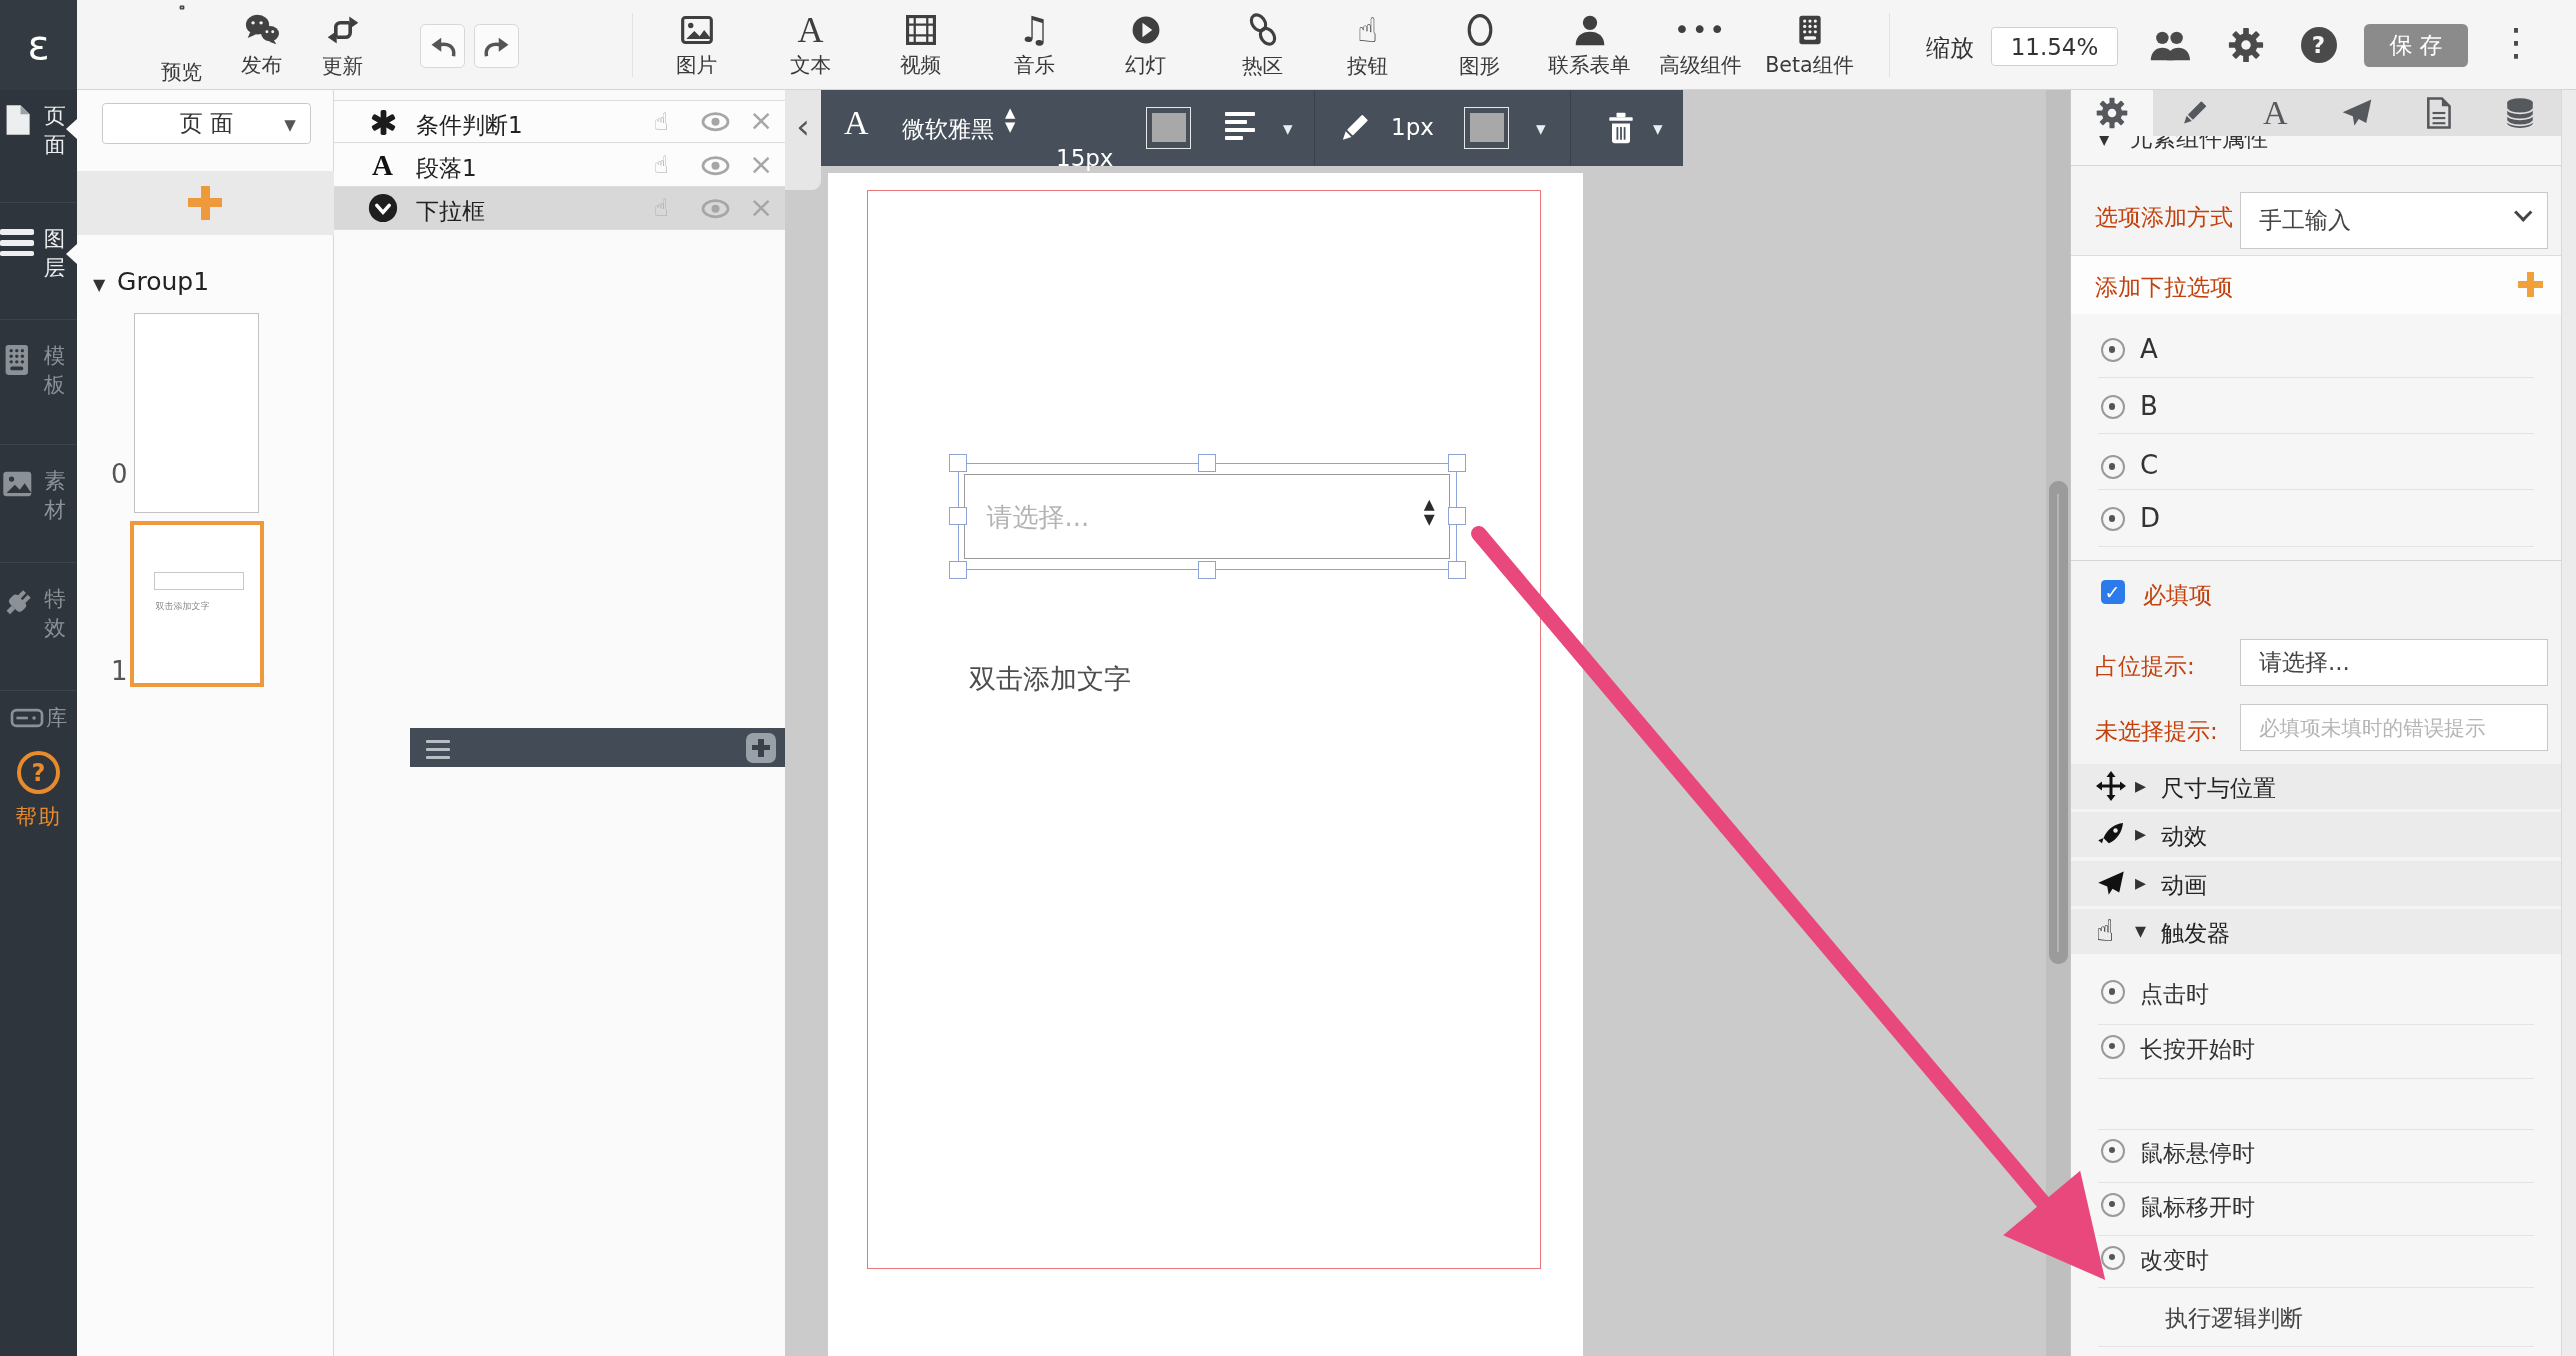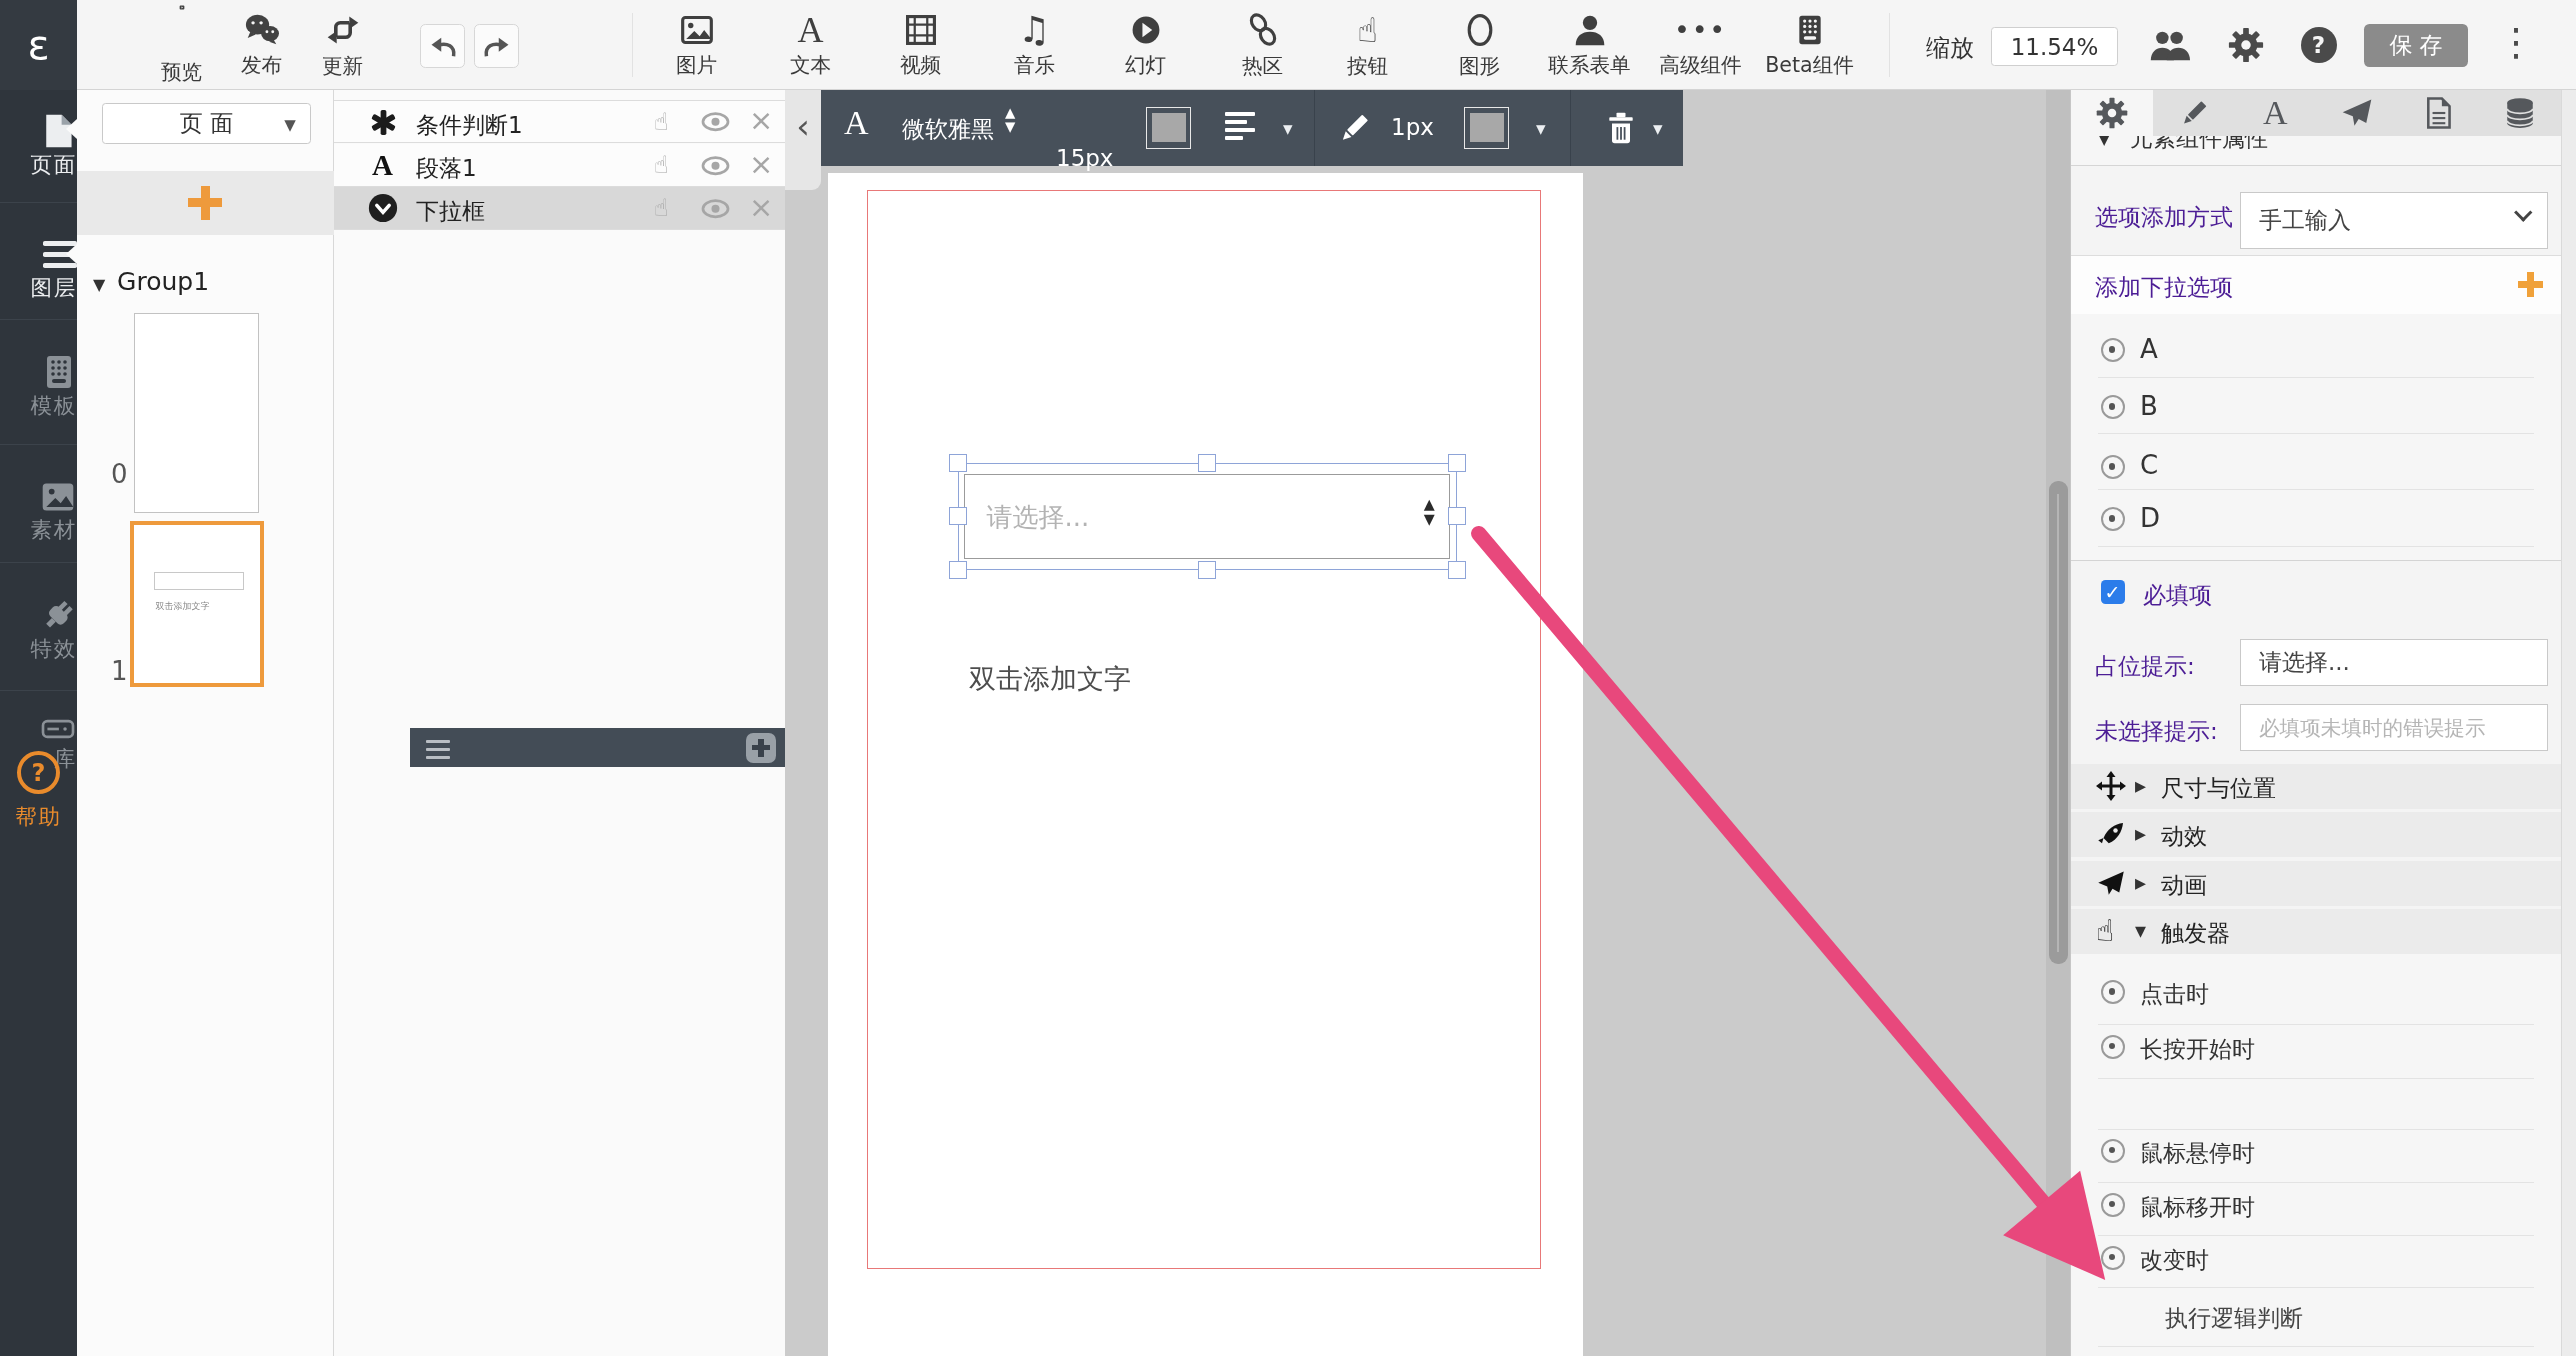--- a/index.html
+++ b/index.html
@@ -1,20 +1,20 @@
 <!DOCTYPE html>
 <html style="font-size:14.3px"><head>
 <meta charset="utf-8">
 <style>
   * { margin:0; padding:0; box-sizing:border-box; }
   body { font-family:"DejaVu Sans", sans-serif; background:#888; }
   .stage { position:relative; width:2576px; height:1357px; overflow:hidden; background:#cbcbcb; }
   .abs { position:absolute; }
   .flexc { display:flex; align-items:center; justify-content:center; }
-  .colc { display:flex; flex-direction:column; align-items:flex-end; justify-content:center; }
+  .colc { display:flex; flex-direction:row; align-items:flex-start; justify-content:center; }
 
   
   .topbar { left:0; top:0; width:2576px; height:90px; background:#f5f5f5; border-bottom:0.9px solid #d4d4d4; z-index:20; }
   .logo { left:0; top:0; width:77px; height:90px; background:#343a41; color:#fff; font-size:41px; }
   .tbtn { top:5.4px; height:81px; display:flex; flex-direction:column; align-items:center; justify-content:center; gap:3.6px; color:#3c3c3c; }
   .tbtn .lbl { font-size:20.6px; color:#3a3a3a; white-space:nowrap; }
   .histbtn { top:24px; width:45px; height:44px; background:#fbfbfb; border:0.9px solid #d7d7d7; border-radius:5.4px; }
   .vdiv { top:12.5px; width:0.9px; height:64px; background:#e2e2e2; }
   .zoominput { top:27px; width:127px; height:39px; background:#fff; border:0.9px solid #cfcfcf; border-radius:3.6px; font-size:23px; color:#333; }
   .savebtn { top:24px; width:104px; height:43px; background:#8b8b8b; border-radius:5.4px; color:#fff; font-size:23px; letter-spacing:7.2px; padding-left:7.2px; }
@@ -70,21 +70,21 @@
   .vthumb { position:absolute; left:2.7px; top:391px; width:19px; height:483px; background:#9b9b9b; border-radius:9px; }
   .vthumb i { position:absolute; left:8px; top:12.5px; width:2.7px; height:458px; background:#b5b5b5; }
 
   
   .inspector { left:2070px; top:90px; width:506px; height:1267px; background:#f4f4f4; border-left:0.9px solid #c6c6c6; z-index:14; }
   .tabs { left:0; top:0; width:490px; height:46px; background:#e0e0e0; display:flex; }
   .tab { width:84px; height:46px; display:flex; align-items:center; justify-content:center; }
   .tab.active { background:#f6f6f6; }
   .cliphdr { left:0; top:46px; width:490px; height:29.5px; background:#f6f6f6; border-bottom:0.9px solid #d5d5d5; overflow:hidden; }
   .cliphdr .inner { margin:-13.4px 0 0 27px; font-size:23px; color:#333; display:flex; gap:19.7px; align-items:center; }
-  .ilabel { font-size:23px; color:#4c1d95; white-space:nowrap; }
+  .ilabel { font-size:23px; color:#c2410c; white-space:nowrap; }
   .ifield { background:#fff; border:0.9px solid #c9c9c9; font-size:23px; color:#444; display:flex; align-items:center; padding-left:18px; }
   .chev { width:12.5px; height:12.5px; border-right:3.6px solid #444; border-bottom:3.6px solid #444; transform:rotate(45deg); }
   .hdivider { left:0; width:490px; height:0.9px; background:#ddd; }
   .insep { left:27px; width:436px; height:0.9px; background:#e3e3e3; }
   .target { position:absolute; width:24px; height:24px; border:2.7px solid #9a9a9a; border-radius:50%; }
   .target i { position:absolute; left:6.3px; top:6.3px; width:6.3px; height:6.3px; background:#555; border-radius:50%; }
   .optletter { position:absolute; font-size:26px; color:#333; }
   .checkbox { position:absolute; width:24px; height:24px; background:#2b7cea; border-radius:4.5px; color:#fff; font-size:19px; }
   .secrow { left:0; width:490px; height:45px; background:#ebebeb; }
   .secrow .scaret { position:absolute; left:64px; top:14.3px; font-size:14.3px; color:#333; }

